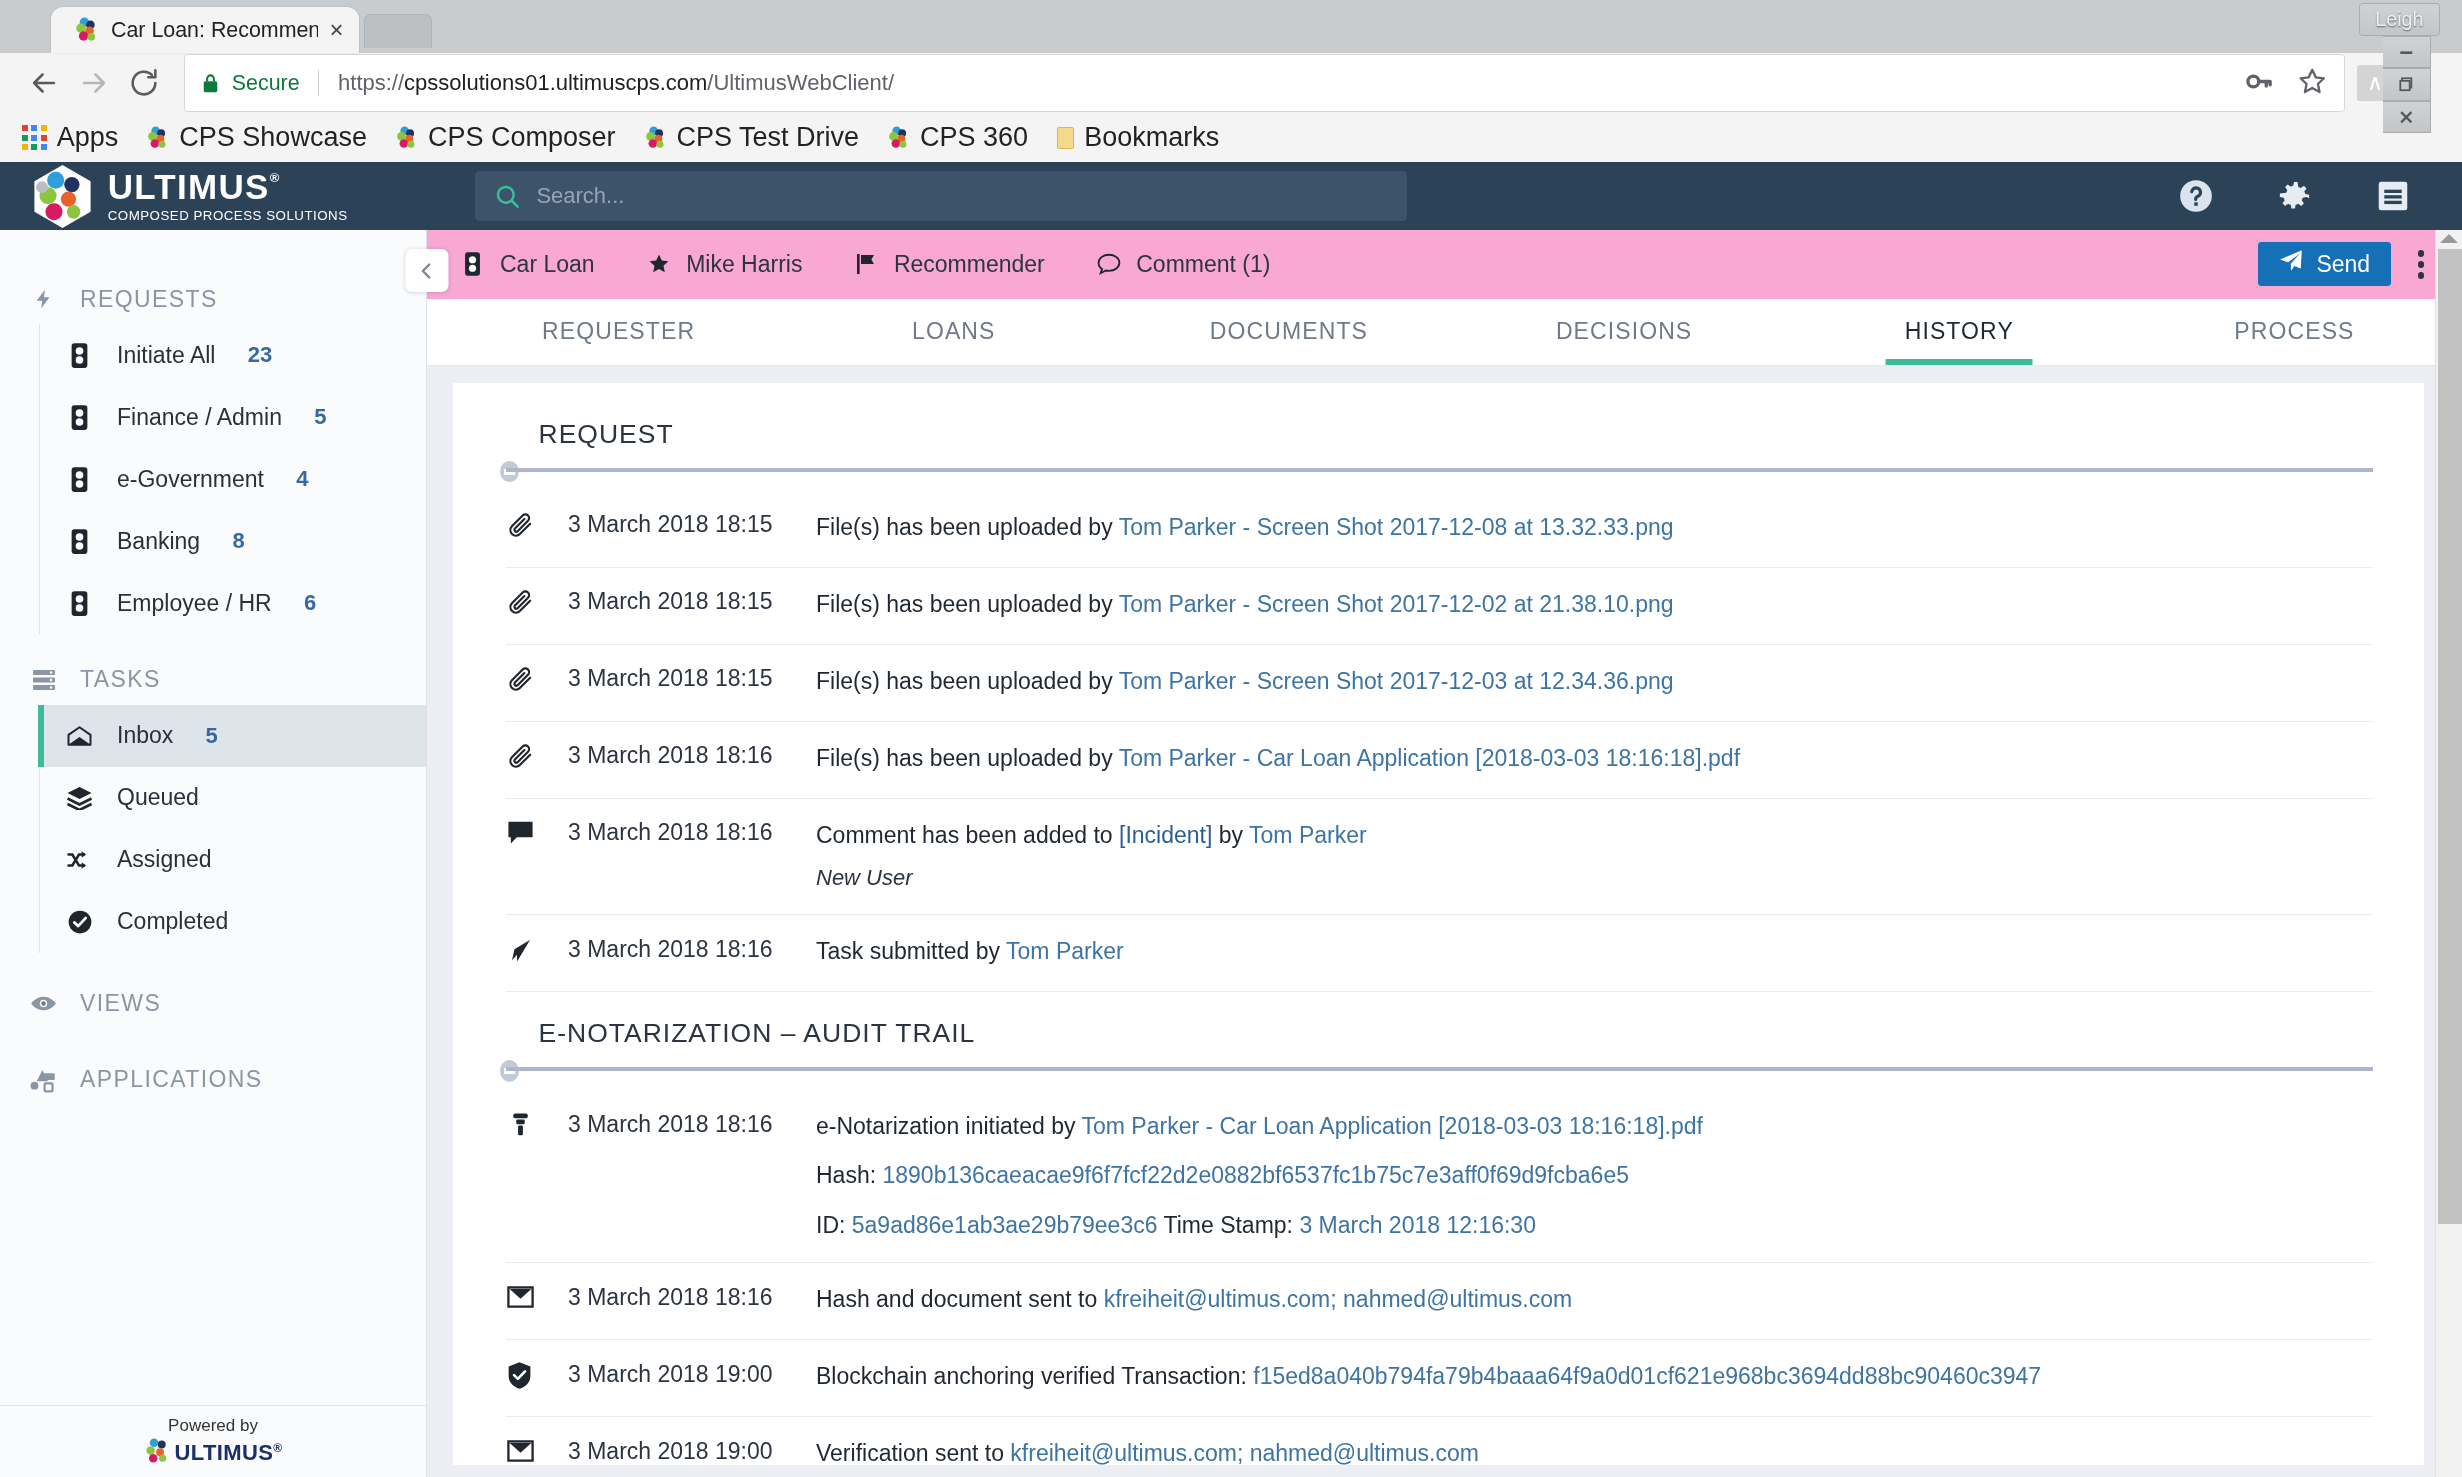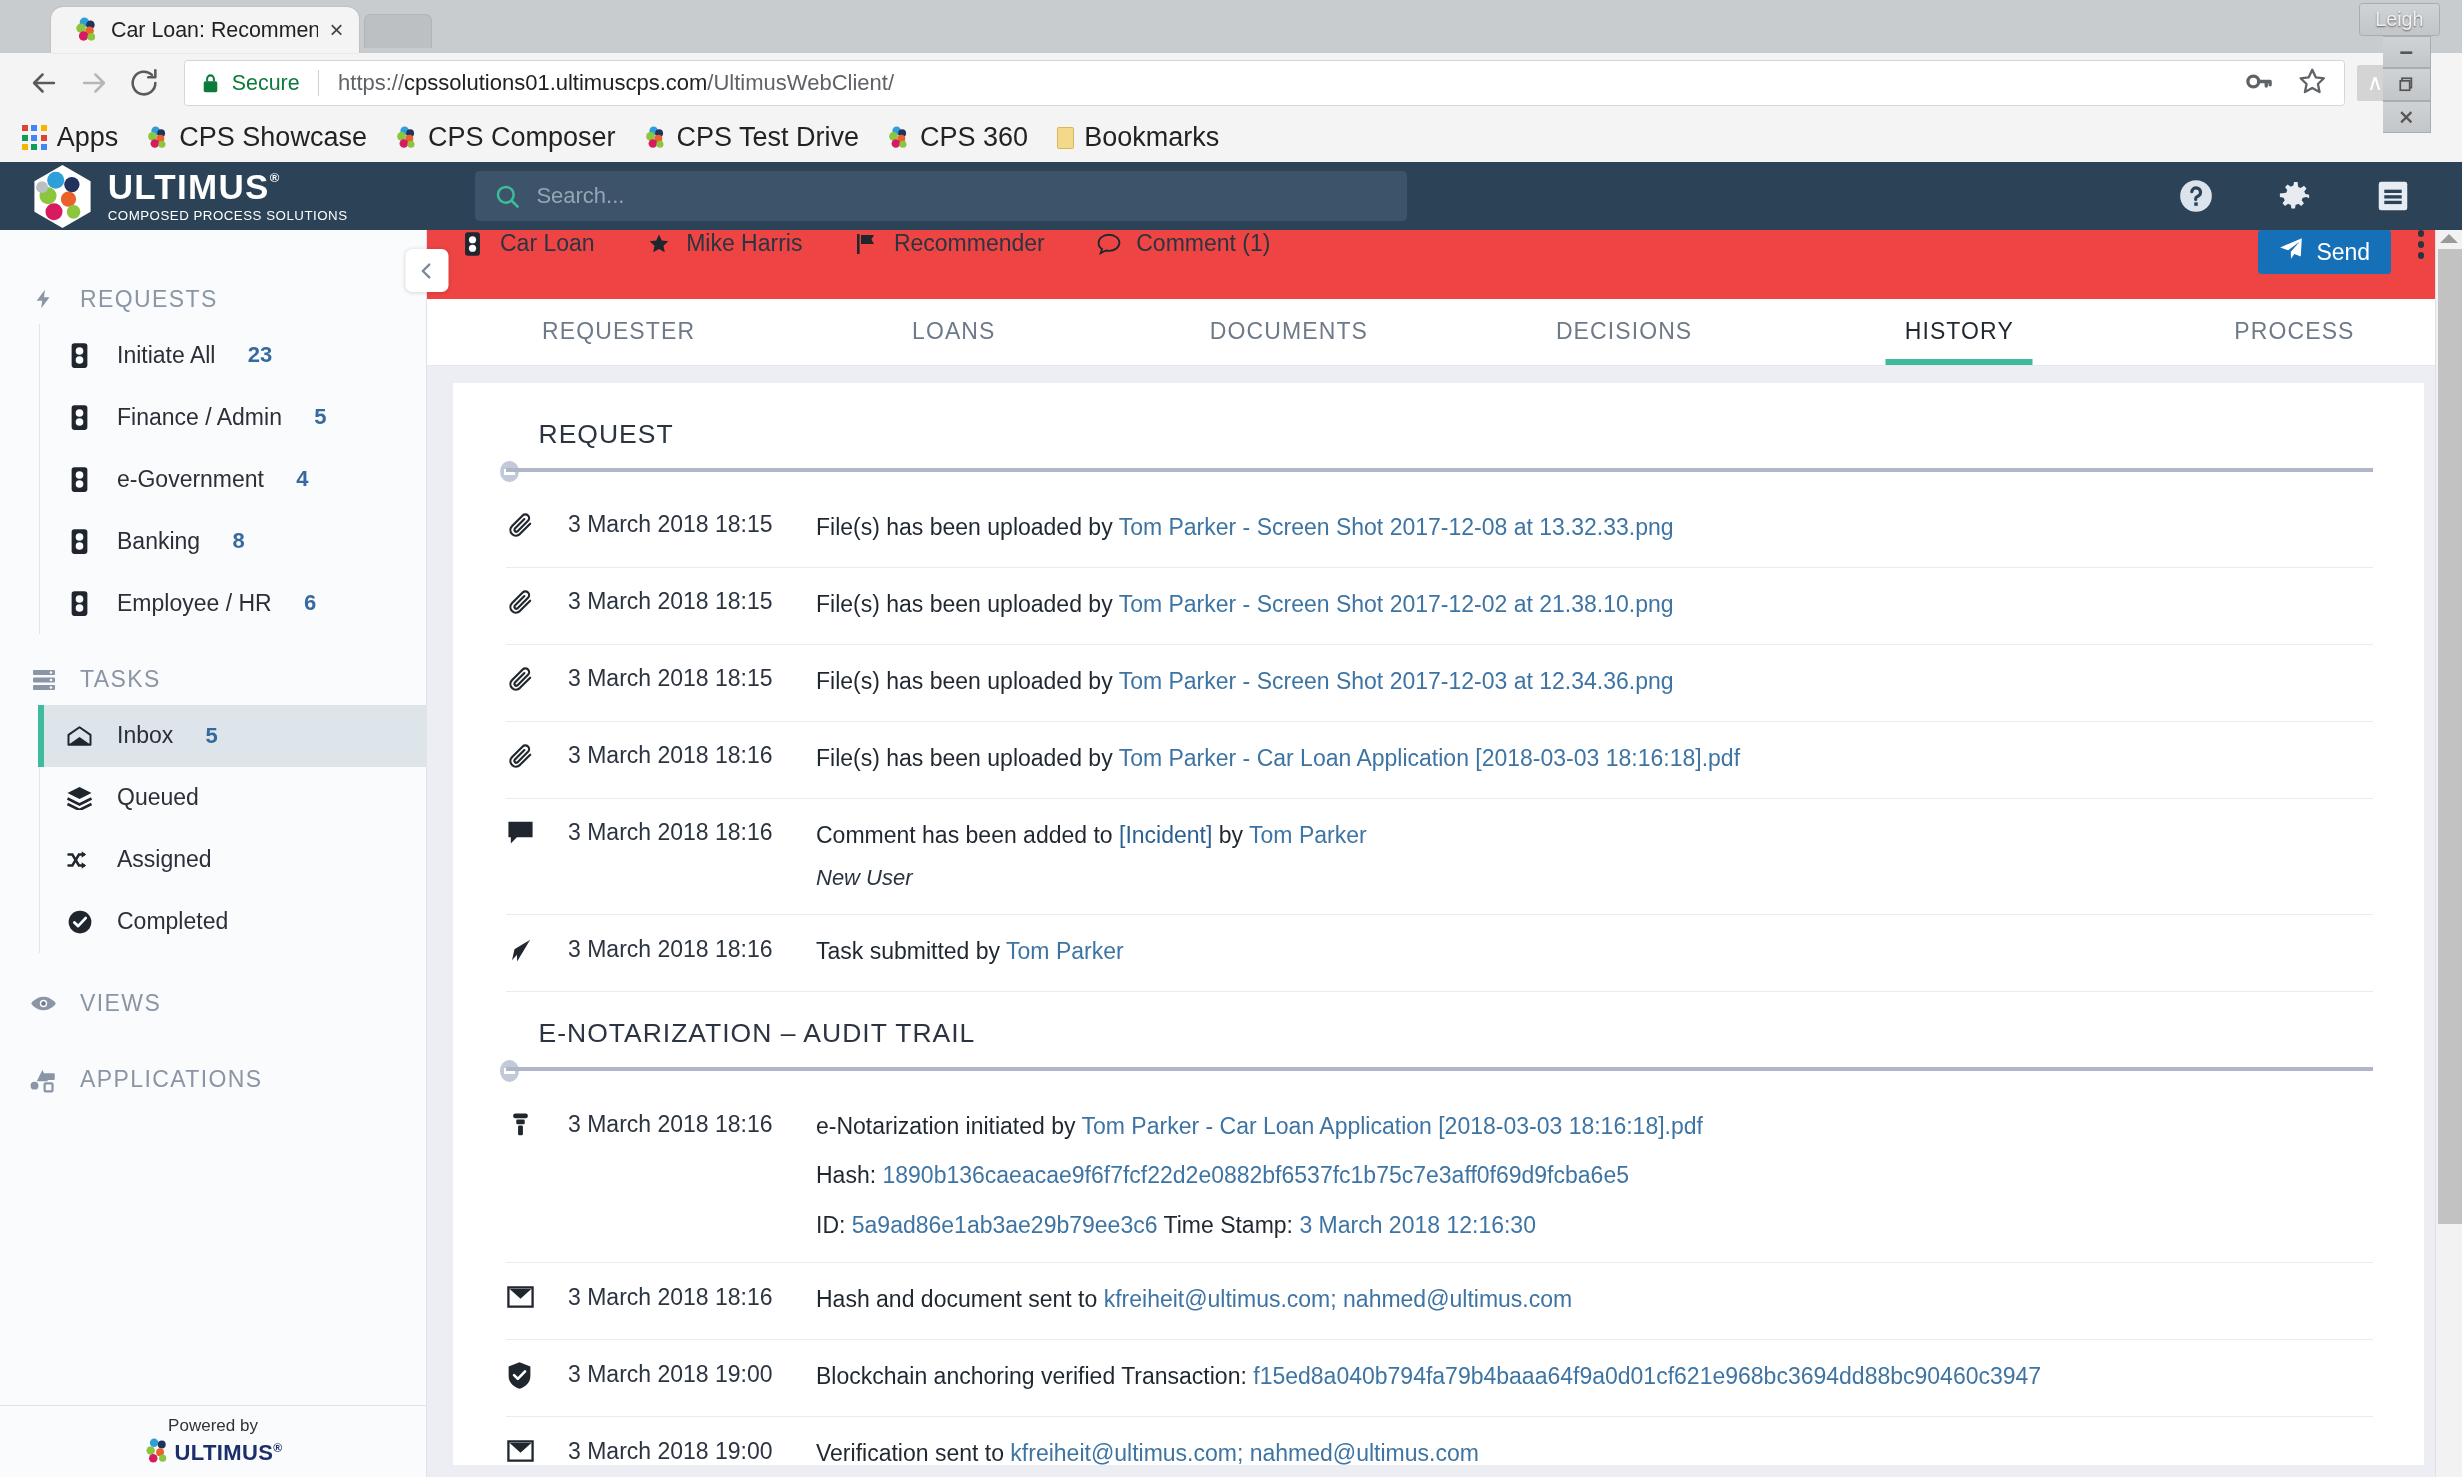--- a/index.html
+++ b/index.html
@@ -60,21 +60,21 @@
   .navbar {
     height: 60px; background: #f4f4f4;
     display: flex; align-items: center; padding: 0 19px; gap: 0;
   }
   .nav-icon {
     width: 50px; height: 50px; display: flex; align-items: center; justify-content: center;
     color: #5a5a5a;
   }
   .nav-icon.disabled { color: #b6b6b6; }
   .omnibox {
-    flex: 1 1 auto; height: 46px; margin: 0 12px 0 15.4px;
+    flex: 1 1 auto; height: 58px; margin: 0 12px 0 15.4px;
     background: #fff; border: 0.9px solid #d6d6d6; border-radius: 3.4px;
     display: flex; align-items: center; padding: 0 15.4px; gap: 12px;
   }
   .lock-ico { width: 19px; height: 22px; position: relative; flex: 0 0 auto;}
   .secure-label { color: #0b7a3b; font-size: 21.4px; white-space: nowrap;}
   .omni-sep { width: 0.9px; height: 26px; background: #d0d0d0; margin: 0 6.8px; }
   .url { font-size: 22px; white-space: nowrap; overflow: hidden; flex: 1 1 auto;}
   .url .scheme { color: #5f6368; }
   .url .host   { color: #202124; }
   .url .path   { color: #5f6368; }
@@ -165,22 +165,22 @@
   }
   .pb-txt { font-size: 17px; color: #333; line-height: 1; margin-bottom: 0.9px;}
   .pb-row { display: flex; align-items: flex-end; gap: 2px; }
   .pb-logo { width: 29px; height: 31px; position: relative; }
   .pb-word { font-size: 22px; font-weight: bold; color: #1b2f6b; letter-spacing: 0.4px; }
 
   
   .main { flex: 1 1 auto; display: flex; flex-direction: column; background: #fff; min-width: 0;}
 
   .crumbbar {
-    height: 70px; display: flex; align-items: flex-start; padding: 0 32.5px; gap: 0;
-    background: #ef4444;
+    height: 70px; display: flex; align-items: center; padding: 0 32.5px; gap: 0;
+    background: #f9a8d4;
   }
   .crumb { display: flex; align-items: center; gap: 14.5px; margin-right: 51px; font-size: 23px; color: #2b3440;}
   .crumb .c-ico { display: flex; align-items: center; justify-content: center; width: 26px;}
   .send-btn {
     margin-left: auto; background: #1570b8; color: #fff; border: none; border-radius: 3.4px;
     height: 44px; padding: 0 20.5px; display: flex; align-items: center; gap: 12px;
     font-size: 23px; font-family: Liberation Sans, sans-serif;
   }
   .crumb-kebab { margin-left: 27px; margin-right: 5.1px; display:flex; flex-direction: column; gap: 4.3px; }
   .crumb-kebab i { width: 6.8px; height: 6.8px; background: #2b3440; border-radius: 50%; display:block;}

